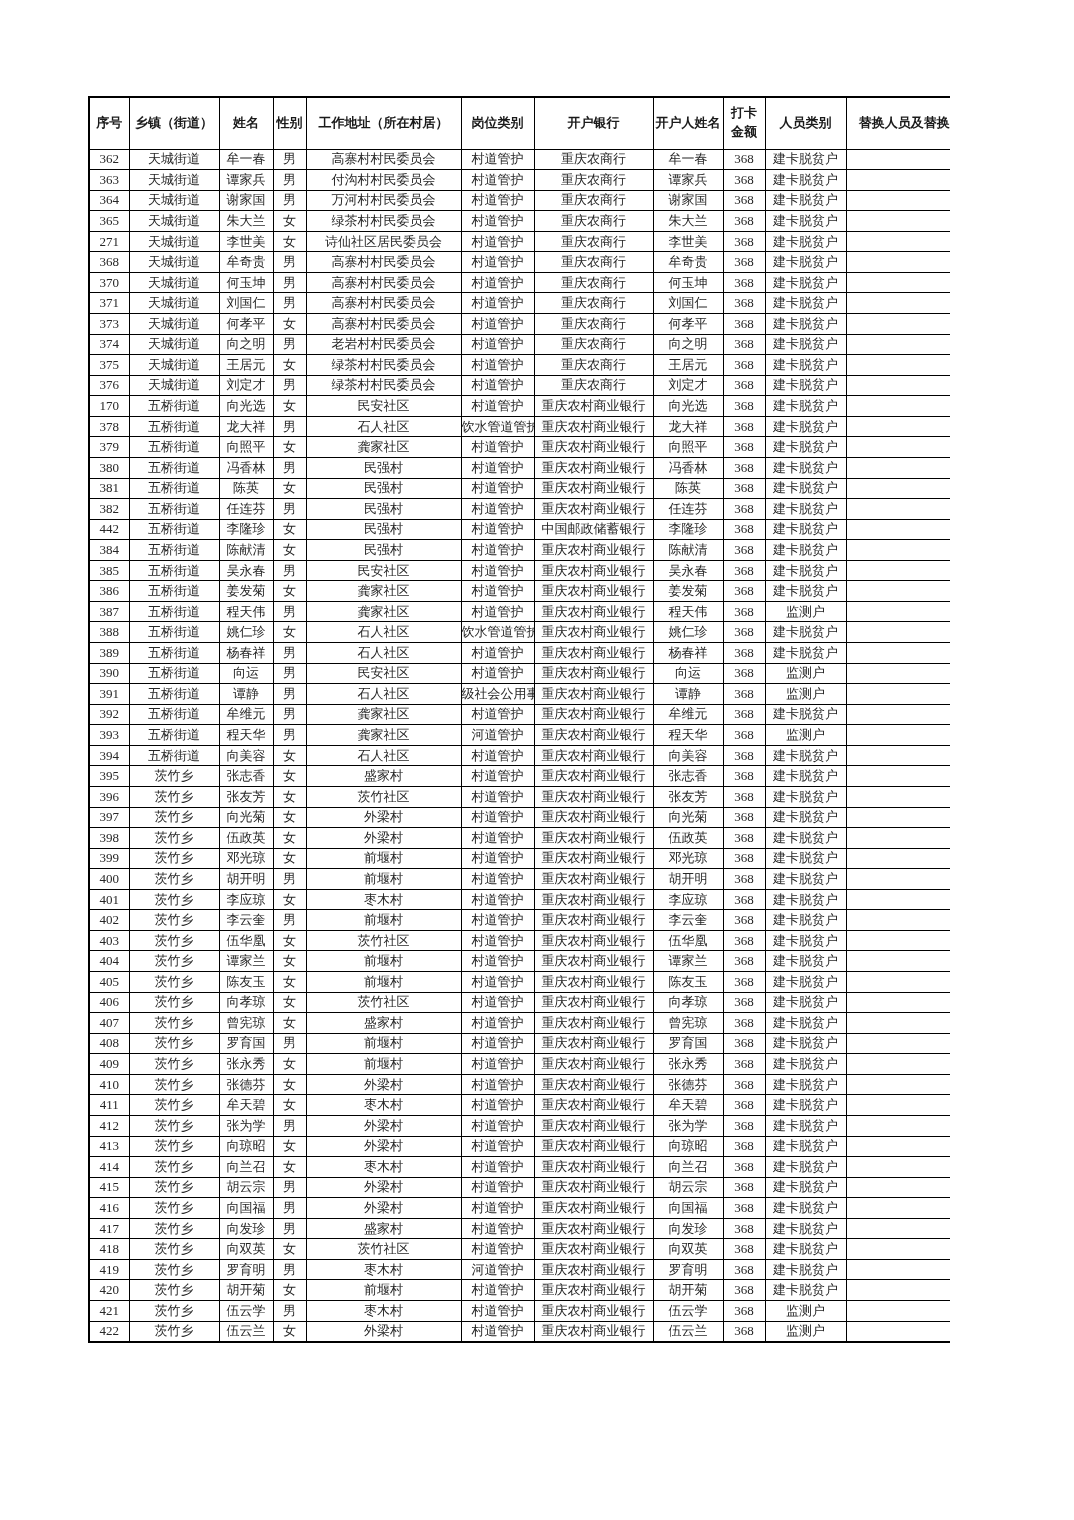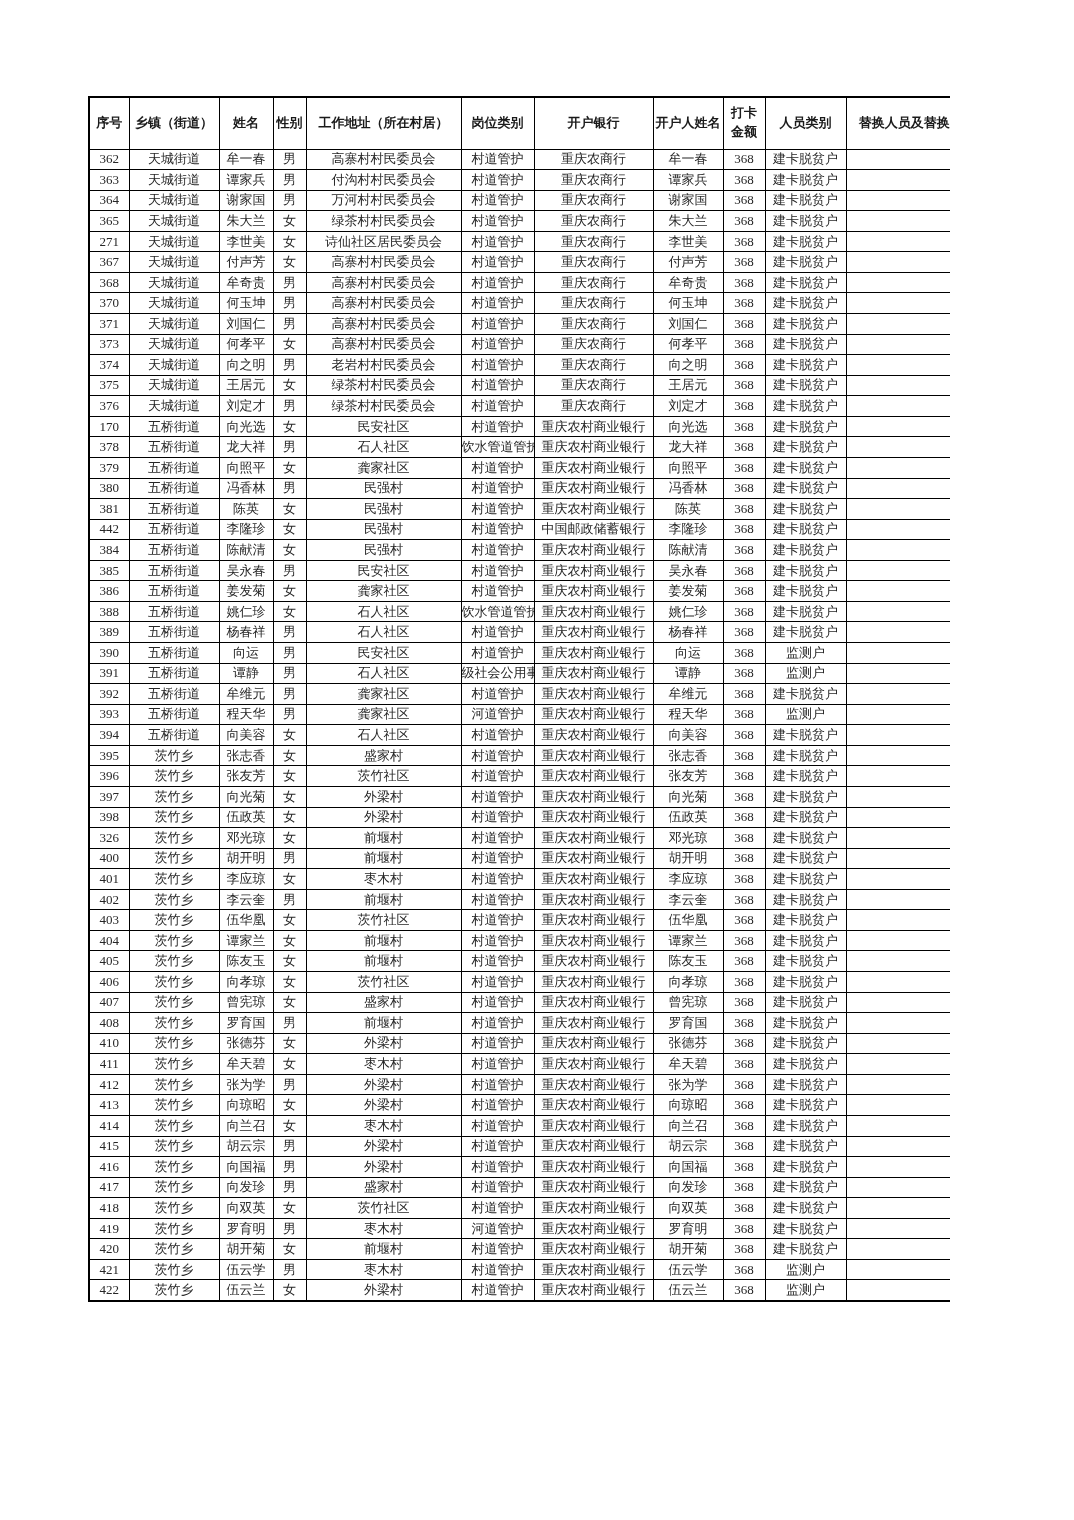--- a/index.html
+++ b/index.html
@@ -133,33 +133,20 @@
           <td>女</td>
           <td>诗仙社区居民委员会</td>
           <td>村道管护</td>
           <td>重庆农商行</td>
           <td>李世美</td>
           <td>368</td>
           <td>建卡脱贫户</td>
           <td></td>
         </tr>
         <tr>
-          <td>367</td>
-          <td>天城街道</td>
-          <td>付声芳</td>
-          <td>女</td>
-          <td>高寨村村民委员会</td>
-          <td>村道管护</td>
-          <td>重庆农商行</td>
-          <td>付声芳</td>
-          <td>368</td>
-          <td>建卡脱贫户</td>
-          <td></td>
-        </tr>
-        <tr>
           <td>368</td>
           <td>天城街道</td>
           <td>牟奇贵</td>
           <td>男</td>
           <td>高寨村村民委员会</td>
           <td>村道管护</td>
           <td>重庆农商行</td>
           <td>牟奇贵</td>
           <td>368</td>
           <td>建卡脱贫户</td>
@@ -302,20 +289,33 @@
           <td>女</td>
           <td>民强村</td>
           <td>村道管护</td>
           <td>重庆农村商业银行</td>
           <td>陈英</td>
           <td>368</td>
           <td>建卡脱贫户</td>
           <td></td>
         </tr>
         <tr>
+          <td>382</td>
+          <td>五桥街道</td>
+          <td>任连芬</td>
+          <td>男</td>
+          <td>民强村</td>
+          <td>村道管护</td>
+          <td>重庆农村商业银行</td>
+          <td>任连芬</td>
+          <td>368</td>
+          <td>建卡脱贫户</td>
+          <td></td>
+        </tr>
+        <tr>
           <td>442</td>
           <td>五桥街道</td>
           <td>李隆珍</td>
           <td>女</td>
           <td>民强村</td>
           <td>村道管护</td>
           <td>中国邮政储蓄银行</td>
           <td>李隆珍</td>
           <td>368</td>
           <td>建卡脱贫户</td>
@@ -354,20 +354,33 @@
           <td>女</td>
           <td>龚家社区</td>
           <td>村道管护</td>
           <td>重庆农村商业银行</td>
           <td>姜发菊</td>
           <td>368</td>
           <td>建卡脱贫户</td>
           <td></td>
         </tr>
         <tr>
+          <td>387</td>
+          <td>五桥街道</td>
+          <td>程天伟</td>
+          <td>男</td>
+          <td>龚家社区</td>
+          <td>村道管护</td>
+          <td>重庆农村商业银行</td>
+          <td>程天伟</td>
+          <td>368</td>
+          <td>监测户</td>
+          <td></td>
+        </tr>
+        <tr>
           <td>388</td>
           <td>五桥街道</td>
           <td>姚仁珍</td>
           <td>女</td>
           <td>石人社区</td>
           <td>饮水管道管护</td>
           <td>重庆农村商业银行</td>
           <td>姚仁珍</td>
           <td>368</td>
           <td>建卡脱贫户</td>
@@ -497,21 +510,21 @@
           <td>女</td>
           <td>外梁村</td>
           <td>村道管护</td>
           <td>重庆农村商业银行</td>
           <td>伍政英</td>
           <td>368</td>
           <td>建卡脱贫户</td>
           <td></td>
         </tr>
         <tr>
-          <td>326</td>
+          <td>399</td>
           <td>茨竹乡</td>
           <td>邓光琼</td>
           <td>女</td>
           <td>前堰村</td>
           <td>村道管护</td>
           <td>重庆农村商业银行</td>
           <td>邓光琼</td>
           <td>368</td>
           <td>建卡脱贫户</td>
           <td></td>
@@ -622,20 +635,33 @@
         </tr>
         <tr>
           <td>408</td>
           <td>茨竹乡</td>
           <td>罗育国</td>
           <td>男</td>
           <td>前堰村</td>
           <td>村道管护</td>
           <td>重庆农村商业银行</td>
           <td>罗育国</td>
+          <td>368</td>
+          <td>建卡脱贫户</td>
+          <td></td>
+        </tr>
+        <tr>
+          <td>409</td>
+          <td>茨竹乡</td>
+          <td>张永秀</td>
+          <td>女</td>
+          <td>前堰村</td>
+          <td>村道管护</td>
+          <td>重庆农村商业银行</td>
+          <td>张永秀</td>
           <td>368</td>
           <td>建卡脱贫户</td>
           <td></td>
         </tr>
         <tr>
           <td>410</td>
           <td>茨竹乡</td>
           <td>张德芬</td>
           <td>女</td>
           <td>外梁村</td>

